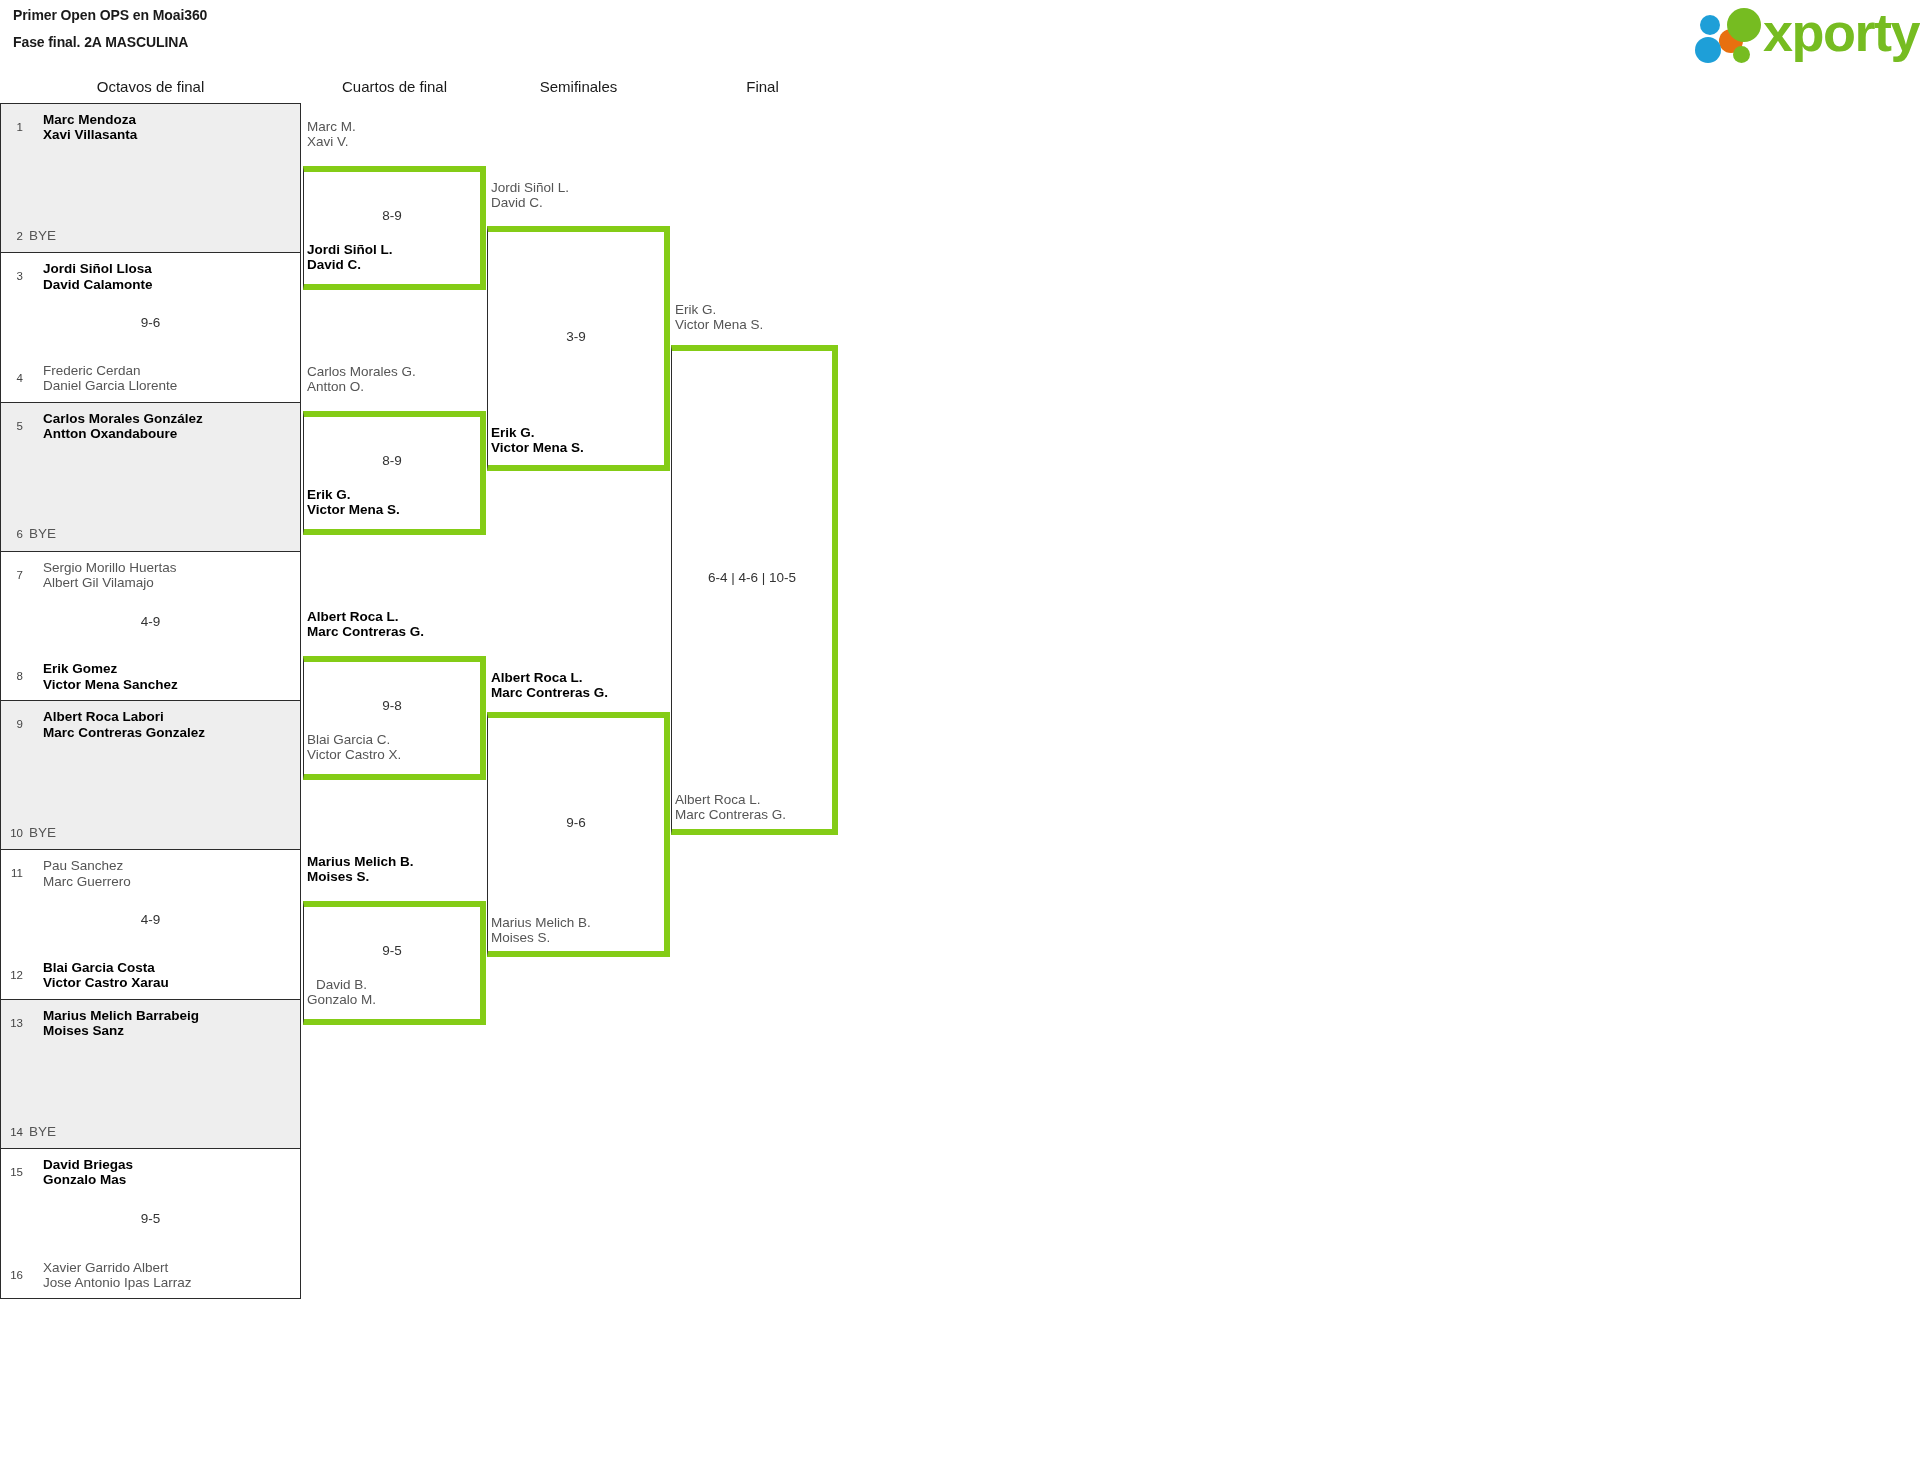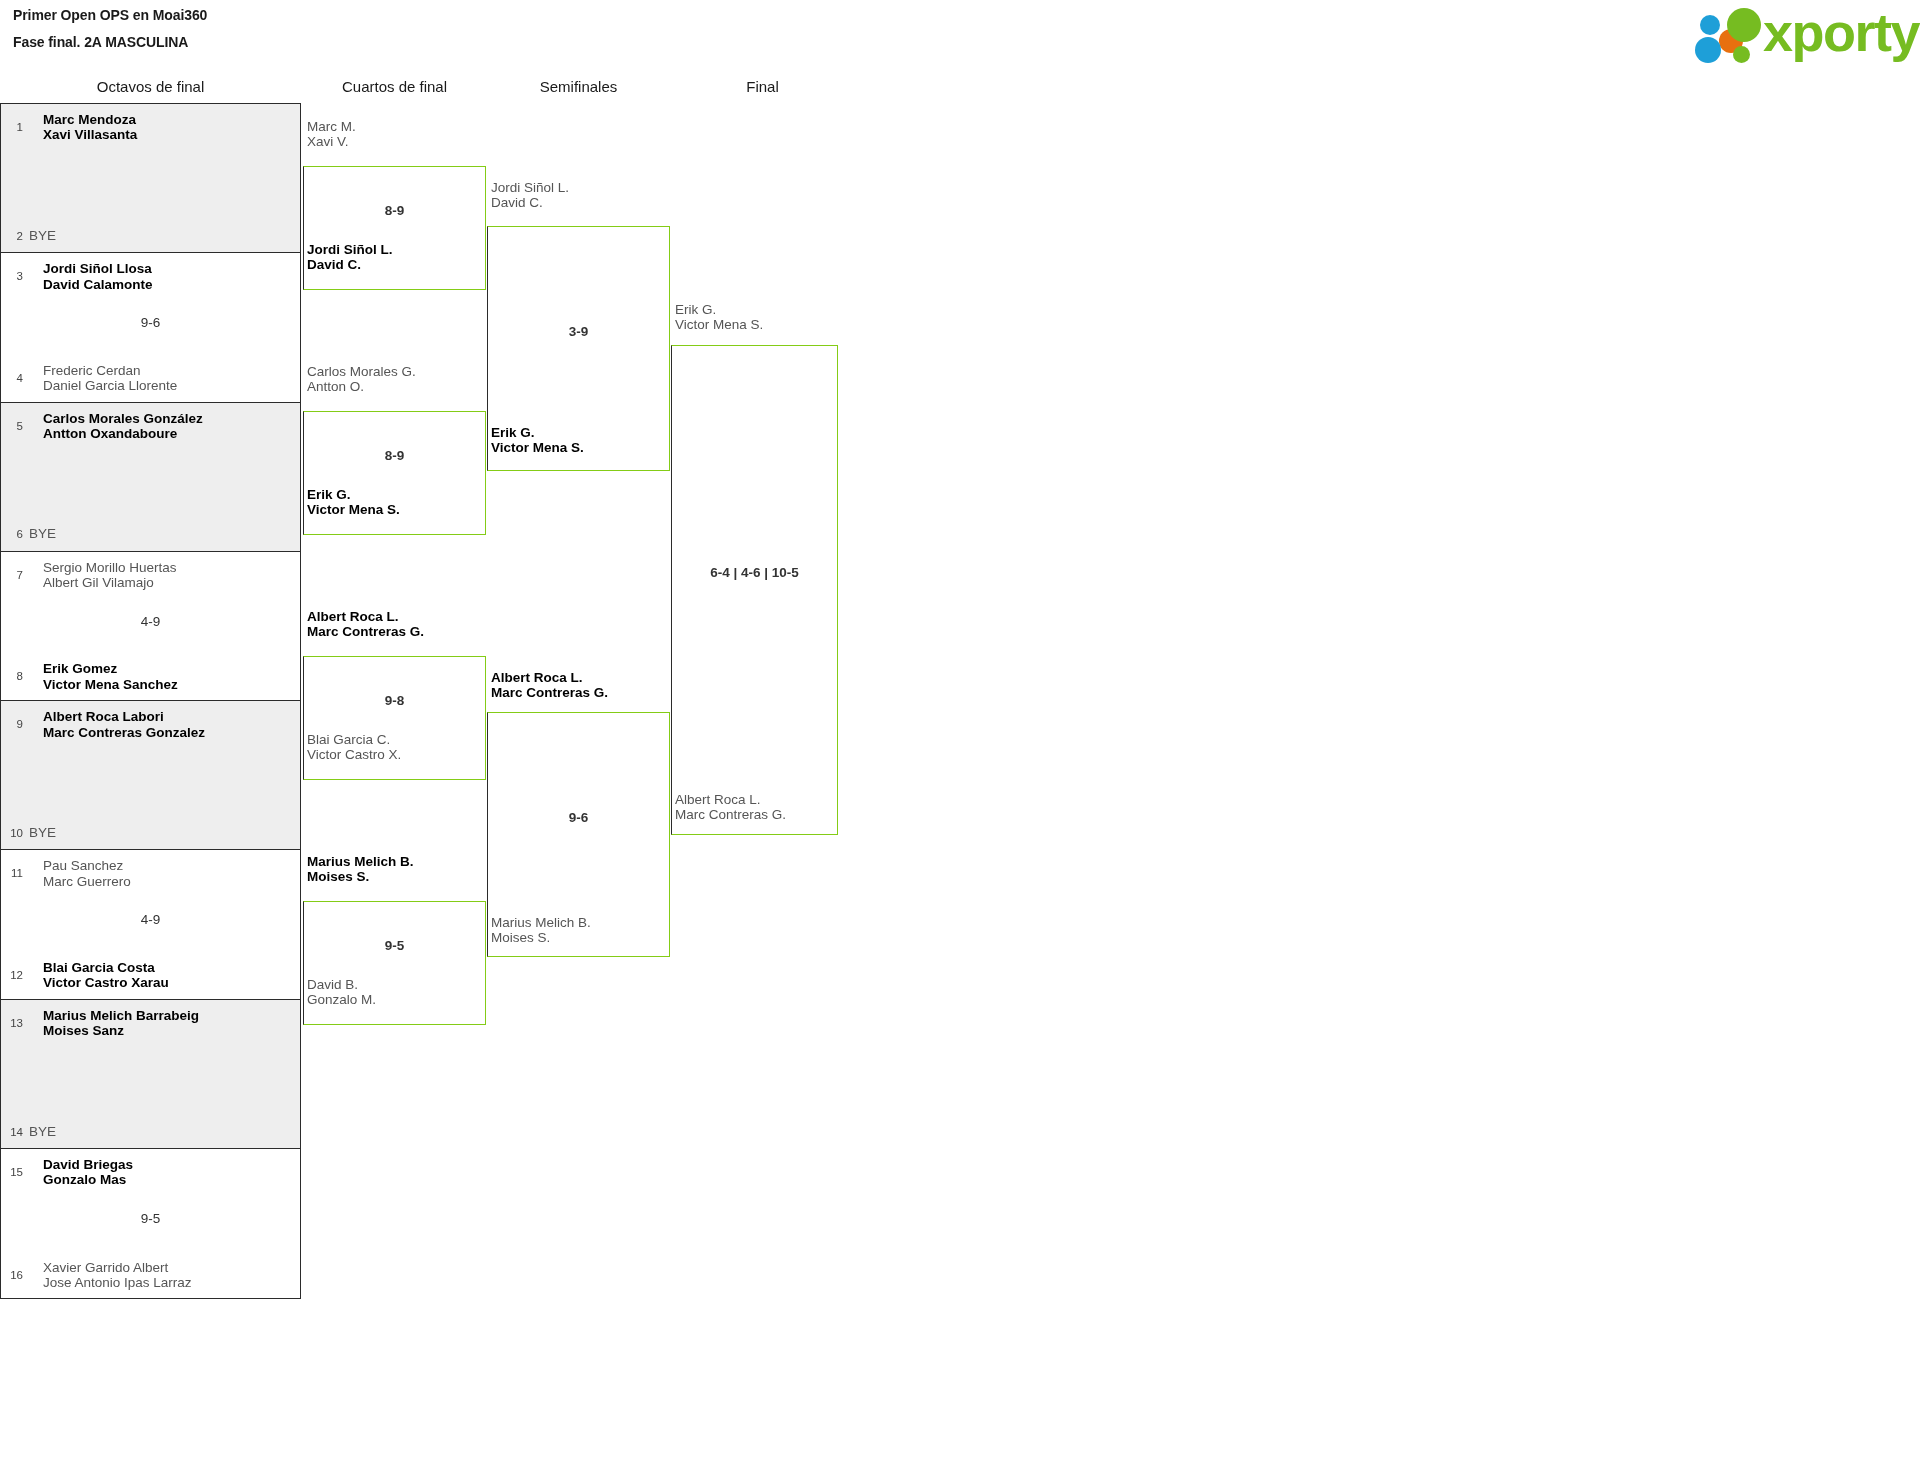--- a/index.html
+++ b/index.html
@@ -94,23 +94,22 @@
     left:0;width:100%;
     text-align:center;
     font-size:13.5px;
     color:#333;
   }
 
   
   .bx{
     position:absolute;
     box-sizing:border-box;
-    border:1px solid #84cc16;
+    border:6px solid #84cc16;
     border-left:1px solid #2b2b2b;
-    font-weight:bold;
   }
   .bx-score{
     position:absolute;left:0;width:100%;
     text-align:center;
     font-size:13.5px;
     color:#333;
   }
   
   .lbl{
     position:absolute;
@@ -213,21 +212,21 @@
       <div>Blai Garcia C.</div>
       <div>Victor Castro X.</div>
     </div>
     <div class="bx" style="left: 303px; top: 901px; width: 183px; height: 124px;">
       <div class="bx-score" style="top: 36px;">9-5</div>
     </div>
     <div class="lbl win" style="left: 307px; top: 854px;">
       <div>Marius Melich B.</div>
       <div>Moises S.</div>
     </div>
-    <div class="lbl lose" style="left: 307px; top: 977px;">
+    <div class="lbl lose" style="left: 307px; top: 977px; text-align: center;">
       <div>David B.</div>
       <div>Gonzalo M.</div>
     </div>
     <div class="bx" style="left: 487px; top: 226px; width: 183px; height: 245px;">
       <div class="bx-score" style="top: 96.5px;">3-9</div>
     </div>
     <div class="lbl lose" style="left: 491px; top: 180px;">
       <div>Jordi Siñol L.</div>
       <div>David C.</div>
     </div>

